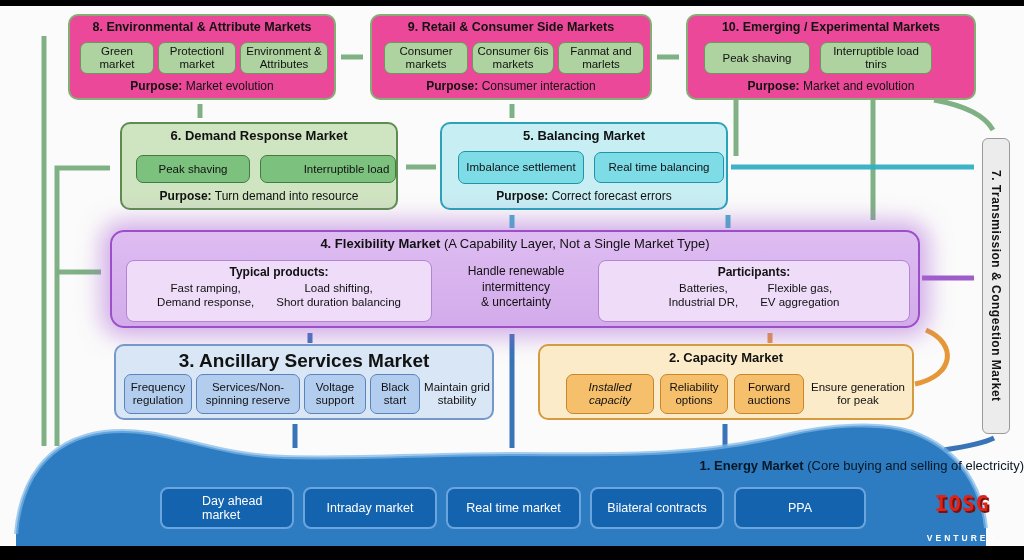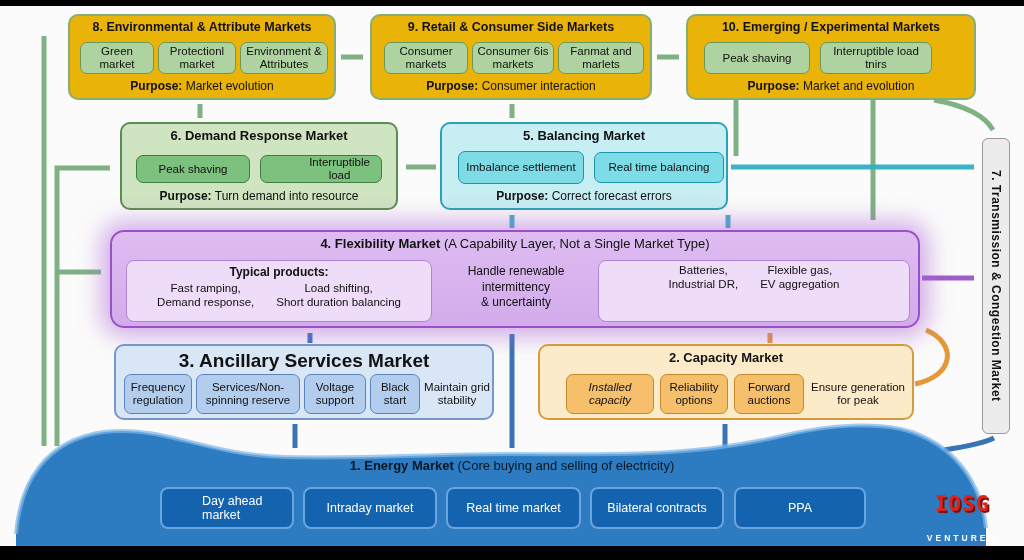--- a/index.html
+++ b/index.html
@@ -9,40 +9,40 @@
   .bar { position:absolute; left:0; width:1024px; background:#000; z-index:10; }
   .bar.top { top:0; height:6px; }
   .bar.bottom { top:546px; height:14px; }
 
   .box { position:absolute; border:2px solid; border-radius:10px; z-index:3; }
   .btitle { position:absolute; top:4px; left:0; right:0; text-align:center; font-weight:bold; font-size:12.5px; color:#111; }
   .pill { position:absolute; border:1.5px solid; border-radius:7px; display:flex; align-items:center; justify-content:center; text-align:center; font-size:11.5px; line-height:1.12; color:#111; padding:1px 3px; }
   .purpose { position:absolute; left:0; right:0; bottom:5px; text-align:center; font-size:12px; color:#111; }
 
   
-  .topbox { background:#eab308; border-color:#85ad75; }
+  .topbox { background:#ec4899; border-color:#85ad75; }
   .gp { background:#aed3a0; border-color:#6d985c; }
   .b8 { left:68px; top:14px; width:268px; height:86px; }
   .b8 .p1 { left:10px; top:26px; width:74px; height:32px; }
   .b8 .p2 { left:88px; top:26px; width:78px; height:32px; }
   .b8 .p3 { left:170px; top:26px; width:88px; height:32px; }
   .b9 { left:370px; top:14px; width:282px; height:86px; }
   .b9 .p1 { left:12px; top:26px; width:84px; height:32px; }
-  .b9 .p2 { left:100px; top:26px; width:82px; height:32px; }
+  .b9 .p2 { left:100px; top:26px; width:82px; height:32px;border-radius:8px; }
   .b9 .p3 { left:186px; top:26px; width:86px; height:32px; }
   .b10 { left:686px; top:14px; width:290px; height:86px; }
   .b10 .p1 { left:16px; top:26px; width:106px; height:32px; }
   .b10 .p2 { left:132px; top:26px; width:112px; height:32px; }
 
   
   .b6 { left:120px; top:122px; width:278px; height:88px; background:#cfe4c1; border-color:#5e8c50; }
   .b6 .btitle { font-size:13px; }
   .g6 { background:#7cc17d; border-color:#417c41; }
   .b6 .p1 { left:14px; top:31px; width:114px; height:28px; }
-  .b6 .p2 { left:138px; top:31px; width:122px; height:28px;padding-left:40px; }
+  .b6 .p2 { left:138px; top:31px; width:136px; height:28px;padding-left:40px; }
 
   
   .b5 { left:440px; top:122px; width:288px; height:88px; background:#c7eef3; border-color:#2aa3b8; }
   .b5 .btitle { font-size:13px; }
   .cp { background:#7edce7; border-color:#1f93a8; }
   .b5 .p1 { left:16px; top:27px; width:126px; height:33px; }
   .b5 .p2 { left:152px; top:28px; width:130px; height:31px; }
 
   
   .b4 { left:110px; top:230px; width:810px; height:98px; border-radius:14px;
@@ -76,21 +76,21 @@
   .b2 .p2 { left:120px; top:28px; width:68px; height:40px; }
   .b2 .p3 { left:194px; top:28px; width:70px; height:40px; }
   .b2 .note { left:266px; top:28px; width:104px; height:40px; }
 
   
   .b7 { position:absolute; left:982px; top:138px; width:28px; height:296px; background:#ececec; border:1.5px solid #9a9a9a; border-radius:6px; display:flex; align-items:center; justify-content:center; z-index:3; }
   .b7 span { writing-mode:vertical-rl; font-size:12px; font-weight:bold; color:#111; letter-spacing:.5px; white-space:nowrap; }
 
   
   .wave { position:absolute; left:0; top:418px; width:1024px; height:130px; z-index:2; }
-  .e-title { position:absolute; left:0; top:458px; width:1024px; text-align:center; font-size:13px; color:#081624; z-index:3; }
+  .e-title { position:absolute; left:0; top:458px; width:1024px; text-align:right; font-size:13px; color:#081624; z-index:3; }
   .epill { position:absolute; top:487px; height:42px; background:#1463ae; border:2px solid #6aa5dd; border-radius:8px; color:#fff; font-size:12.5px; display:flex; align-items:center; justify-content:center; z-index:3; }
   .e1 { left:160px; width:134px;padding-left:40px; } .e2 { left:303px; width:134px; } .e3 { left:446px; width:135px; }
   .e4 { left:590px; width:134px; } .e5 { left:734px; width:132px; }
 
   .logo { position:absolute; left:912px; top:492px; width:100px; text-align:center; z-index:4; }
   .logo .brand { font-family:"DejaVu Sans Mono", monospace; font-weight:bold; font-size:21px; color:#e02318; text-shadow:2px 2px 0 #7e100c; letter-spacing:1px; }
   .logo .subtxt { font-size:8.5px; color:#fff; letter-spacing:3px; margin-top:17px; font-weight:bold; }
 
   .arrows { position:absolute; left:0; top:0; width:1024px; height:560px; z-index:1; }
   .arrows path { fill:none; stroke-width:5; opacity:.95; }
@@ -190,20 +190,21 @@
         <div class="col">Fast ramping,
 Demand response,</div>
         <div class="col">Load shifting,
 Short duration balancing</div>
       </div>
     </div>
     <div class="centernote">Handle renewable
 intermittency
 &amp; uncertainty</div>
     <div class="b4sub sub2">
+      <div class="subhead">Participants:</div>
       <div class="cols">
         <div class="col">Batteries,
 Industrial DR,</div>
         <div class="col">Flexible gas,
 EV aggregation</div>
       </div>
     </div>
   </div>
 
   <div class="box b3">

